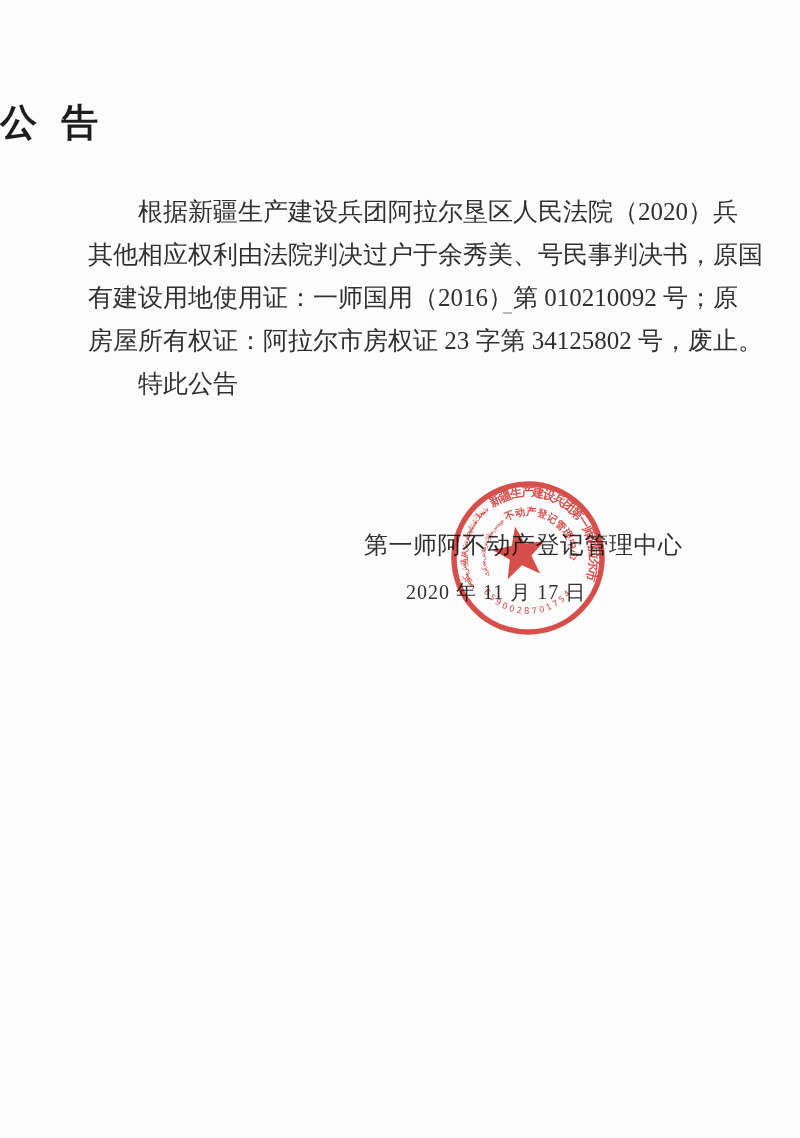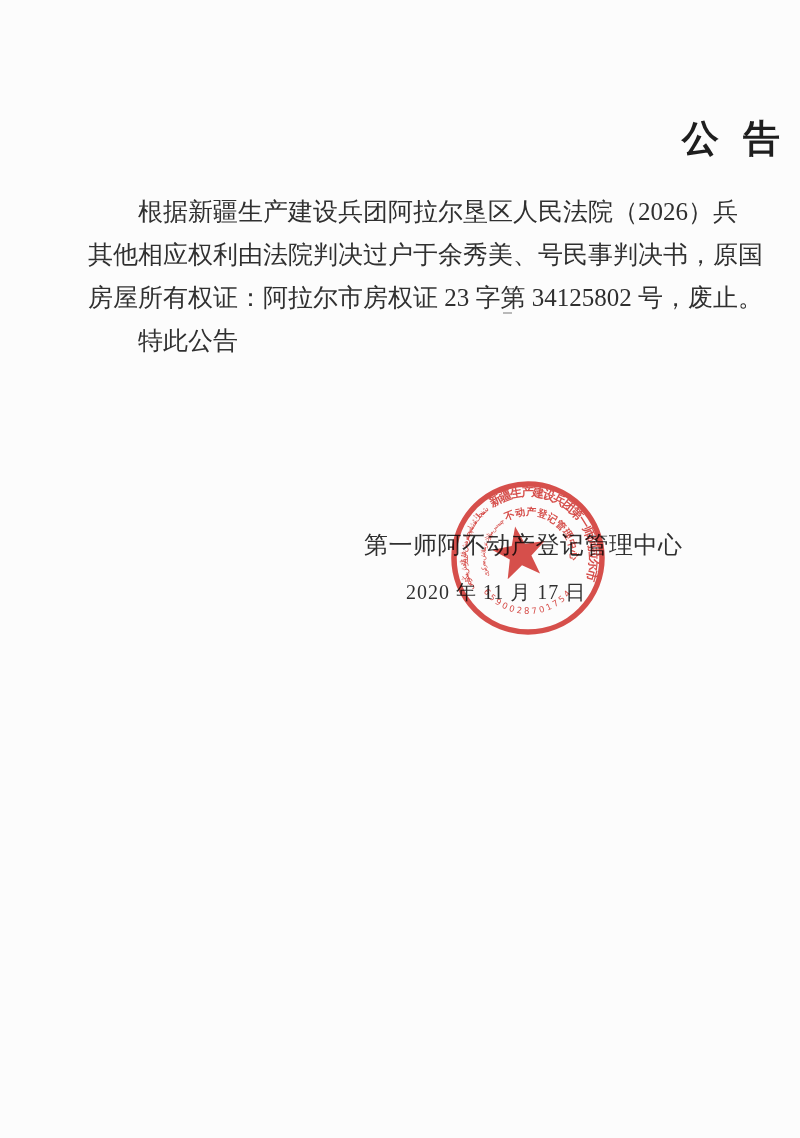--- a/index.html
+++ b/index.html
@@ -11,28 +11,27 @@
   .page {
     position: relative;
     width: 800px; height: 1138px;
     background: #fcfcfc;
     overflow: hidden;
     color: #2b2b2b;
   }
   .title {
     position: absolute;
     top: 98px; left: 0; width: 782px;
-    text-align: right;
+    text-align: left;
     font-family: "Liberation Sans", sans-serif;
     font-size: 37px;
     font-weight: 700;
     letter-spacing: 2px;
     word-spacing: 10px;
     color: #1e1e1e;
-    margin-top: 16px;
   }
   .body-block {
     position: absolute;
     left: 88px; top: 190px;
     width: 624px;
   }
   .line {
     height: 43px;
     line-height: 43px;
     font-size: 25px;
@@ -79,22 +78,23 @@
   }
 </style>
 </head>
 <body>
 
 <div class="page">
 
   <div class="title">公 告</div>
 
   <div class="body-block">
-    <div class="line indent">根据新疆生产建设兵团阿拉尔垦区人民法院（2026）兵</div>
+    <div class="line indent">根据新疆生产建设兵团阿拉尔垦区人民法院（2020）兵</div>
     <div class="line">其他相应权利由法院判决过户于余秀美、号民事判决书，原国</div>
+    <div class="line">有建设用地使用证：一师国用（2016）第 010210092 号；原</div>
     <div class="line">房屋所有权证：阿拉尔市房权证 23 字第 34125802 号，废止。</div>
     <div class="line plain indent">特此公告</div>
   </div>
 
   <div class="signature">第一师阿不动产登记管理中心</div>
 
   <div class="date">2020 年 11 月 17 日</div>
 
   <div class="artifact-dash"></div>
 

